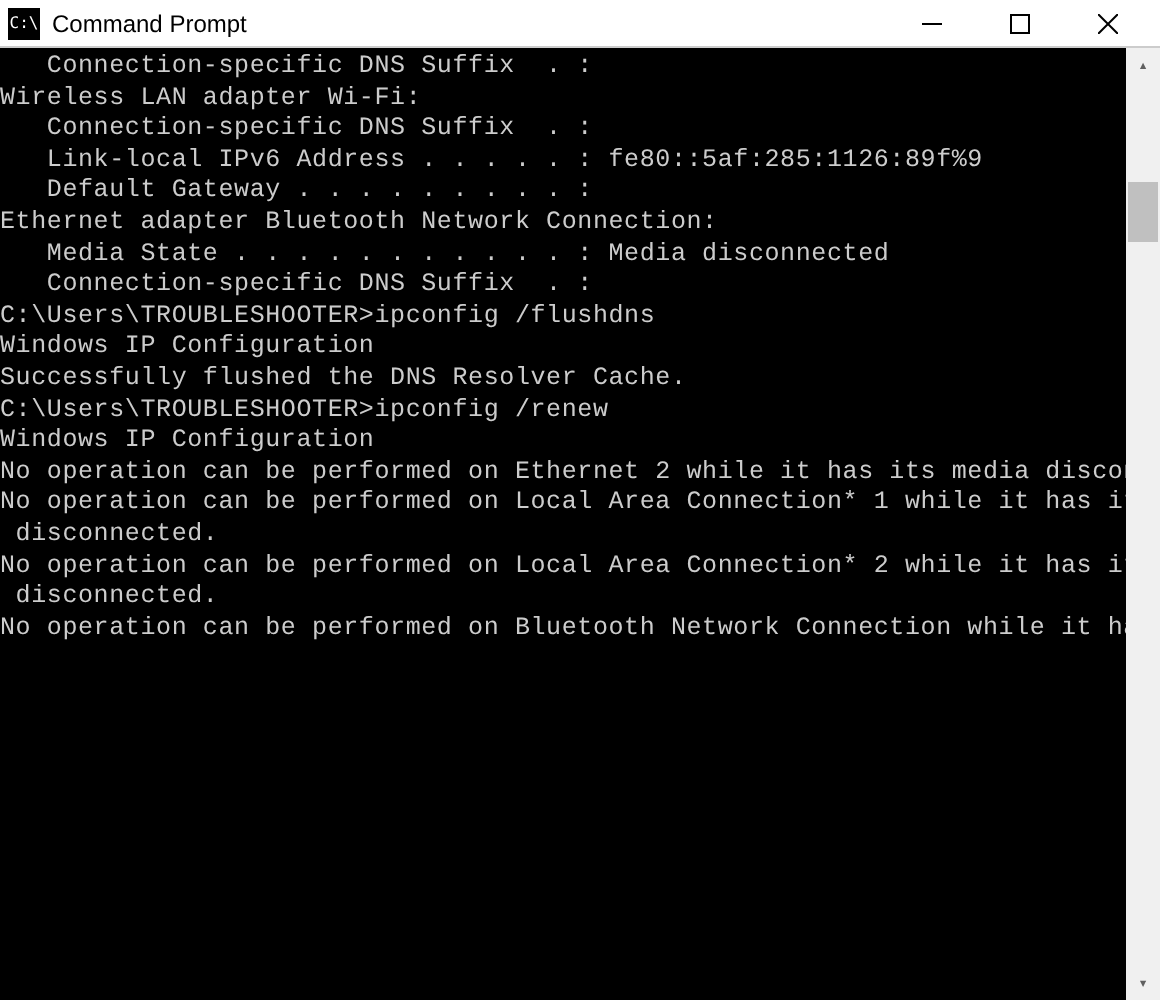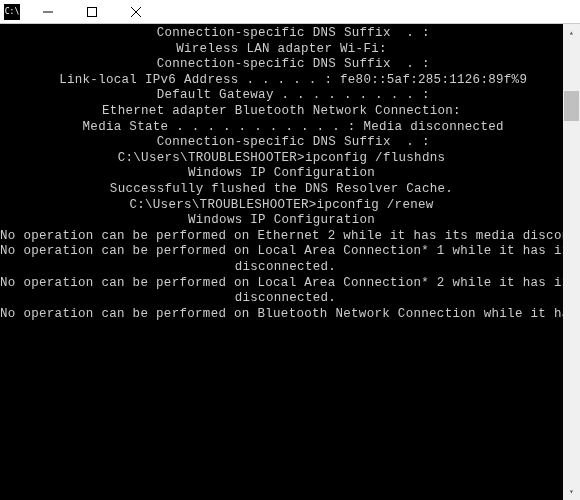--- a/index.html
+++ b/index.html
@@ -69,21 +69,20 @@
       background: #000;
       color: #ccc;
       font-size: 12.5px;
       line-height: 15.6px;
       padding: 2px 0 2px 0;
       white-space: pre;
       overflow: hidden;
       letter-spacing: 0.3px;
       flex: 1;
       font-family: Consolas, 'Courier New', monospace;
-      text-align: center;
     }
     .scrollbar {
       width: 17px;
       background: #f0f0f0;
       position: relative;
     }
     .scroll-up, .scroll-down {
       height: 17px;
       background: #f0f0f0;
       display: flex;
@@ -116,20 +115,21 @@
     }
     .line {
       display: block;
     }
   </style>
 </head>
 <body>
 
 <div class="titlebar">
   <div class="app-icon">C:\</div>
+  <div class="title-text">Command Prompt</div>
   <div class="window-controls">
     <button class="win-btn">
       <svg viewBox="0 0 10 10">
           <line x1="0" y1="5" x2="10" y2="5" stroke="#000" stroke-width="1"></line>
         </svg>
     </button>
     <button class="win-btn">
       <svg viewBox="0 0 10 10">
           <rect x="0.5" y="0.5" width="9" height="9" fill="none" stroke="#000" stroke-width="1"></rect>
         </svg>

